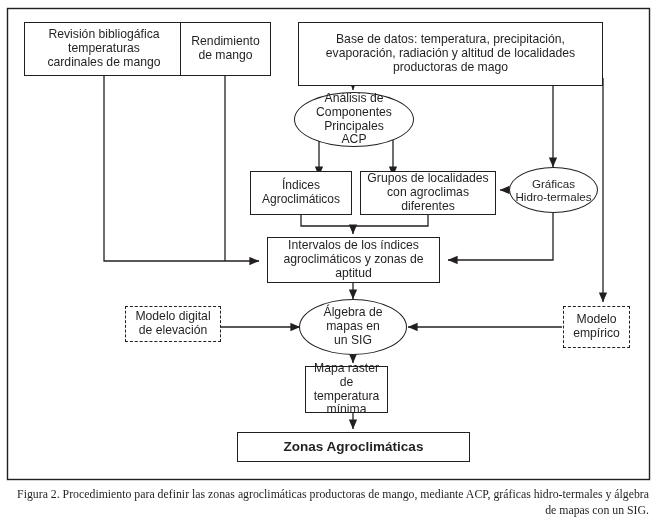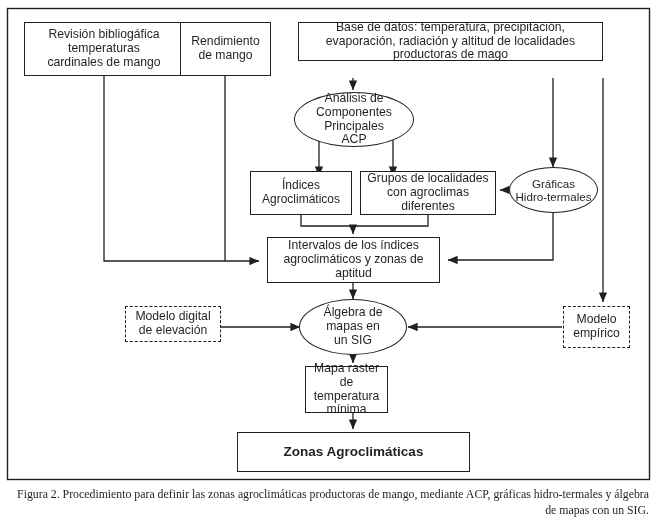--- a/index.html
+++ b/index.html
@@ -128,21 +128,21 @@
     </g>
   </svg>
 
   <div class="node box" style="left:24px; top:22px; width:160px; height:54px; font-size:12.2px;">Revisión bibliogáfica
 temperaturas
 cardinales de mango</div>
 
   <div class="node box" style="left:180px; top:22px; width:91px; height:54px; font-size:12.2px;">Rendimiento
 de mango</div>
 
-  <div class="node box" style="left:298px; top:22px; width:305px; height:39px; font-size:12.2px;">Base de datos: temperatura, precipitación,
+  <div class="node box" style="left:298px; top:22px; width:305px; height:64px; font-size:12.2px;">Base de datos: temperatura, precipitación,
 evaporación, radiación y altitud de localidades
 productoras de mago</div>
 
   <div class="node ellipse" style="left:294px; top:92px; width:120px; height:55px; font-size:12.2px;">Análisis de
 Componentes
 Principales
 ACP</div>
 
   <div class="node box" style="left:250px; top:171px; width:102px; height:44px; font-size:12px;">Índices
 Agroclimáticos</div>
@@ -165,17 +165,17 @@
 mapas en
 un SIG</div>
 
   <div class="node box-dashed" style="left:563px; top:306px; width:67px; height:42px; font-size:12.2px;">Modelo
 empírico</div>
 
   <div class="node box" style="left:305px; top:366px; width:83px; height:47px; font-size:12.2px;">Mapa raster
 de temperatura
 mínima</div>
 
-  <div class="node box bold" style="left:237px; top:432px; width:233px; height:40px; font-size:13.5px;">Zonas Agroclimáticas</div>
+  <div class="node box bold" style="left:237px; top:432px; width:233px; height:30px; font-size:13.5px;">Zonas Agroclimáticas</div>
 
   <div id="caption">Figura 2. Procedimiento para definir las zonas agroclimáticas productoras de mango, mediante ACP, gráficas hidro-termales y álgebra de mapas con un SIG.</div>
 
 </div>
 
 </body></html>

